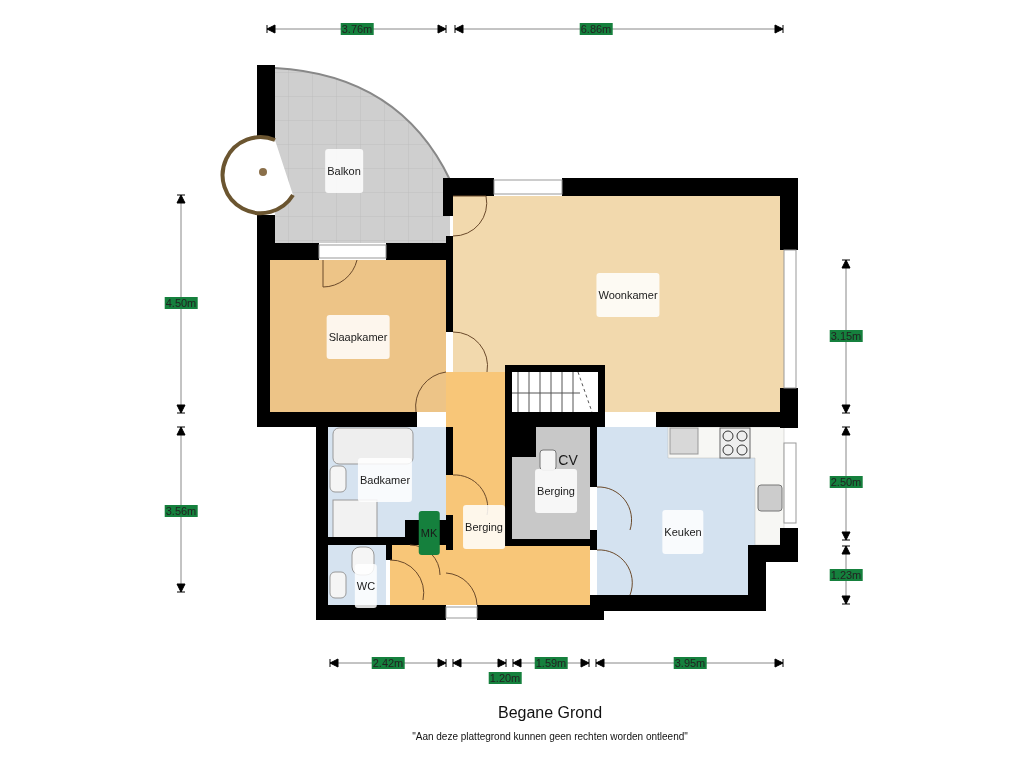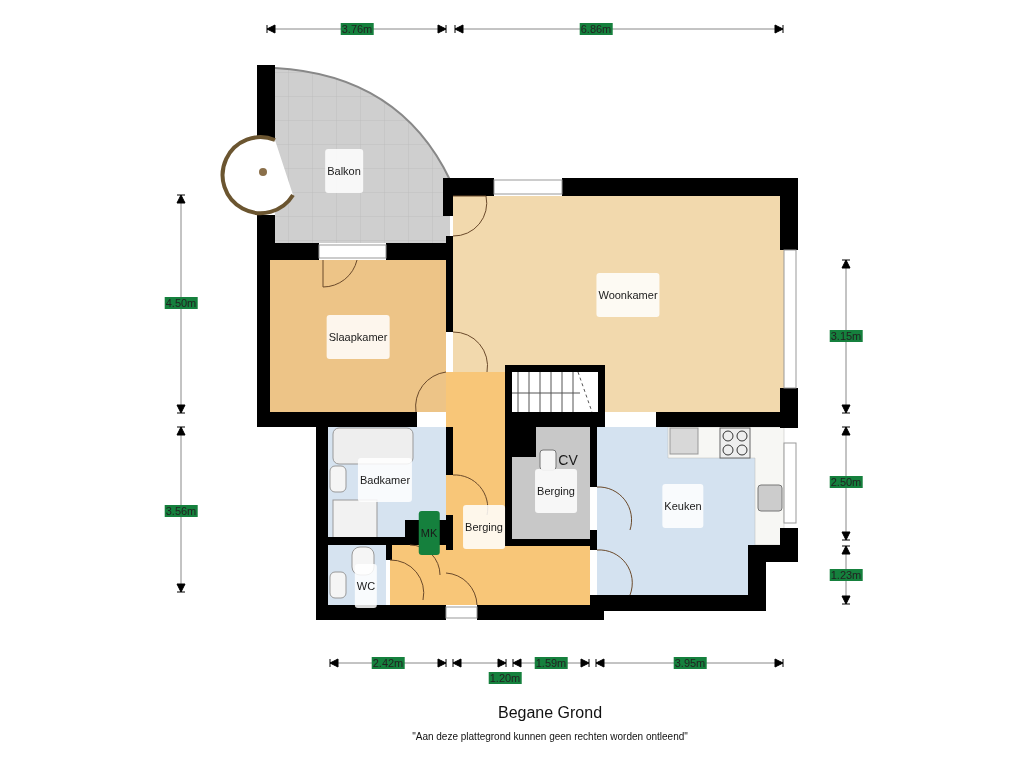--- a/index.html
+++ b/index.html
@@ -169,21 +169,21 @@
     <path d="M783 659 L783 667 M783 663 L775 659 L775 667 Z" stroke="#000"></path>
   </g>
 </svg>
 
 <div class="room-label" style="left:344px;top:171px;">Balkon</div>
 <div class="room-label" style="left:628px;top:295px;">Woonkamer</div>
 <div class="room-label" style="left:358px;top:337px;">Slaapkamer</div>
 <div class="room-label" style="left:385px;top:480px;">Badkamer</div>
 <div class="room-label" style="left:484px;top:527px;">Berging</div>
 <div class="room-label" style="left:556px;top:491px;">Berging</div>
-<div class="room-label" style="left:683px;top:506px;text-align:right;">Keuken</div>
+<div class="room-label" style="left:683px;top:532px;text-align:right;">Keuken</div>
 <div class="room-label" style="left:366px;top:586px;">WC</div>
 <div class="room-label" style="left:429px;top:533px;background:#15803d;">MK</div>
 <div class="room-label" style="left:568px;top:460px;background:transparent;font-size:14px;">CV</div>
 
 <div class="dim-label" style="left:357px;top:29px;">3.76m</div>
 <div class="dim-label" style="left:596px;top:29px;">6.86m</div>
 <div class="dim-label" style="left:181px;top:303px;">4.50m</div>
 <div class="dim-label" style="left:181px;top:511px;">3.56m</div>
 <div class="dim-label" style="left:846px;top:336px;">3.15m</div>
 <div class="dim-label" style="left:846px;top:482px;">2.50m</div>

